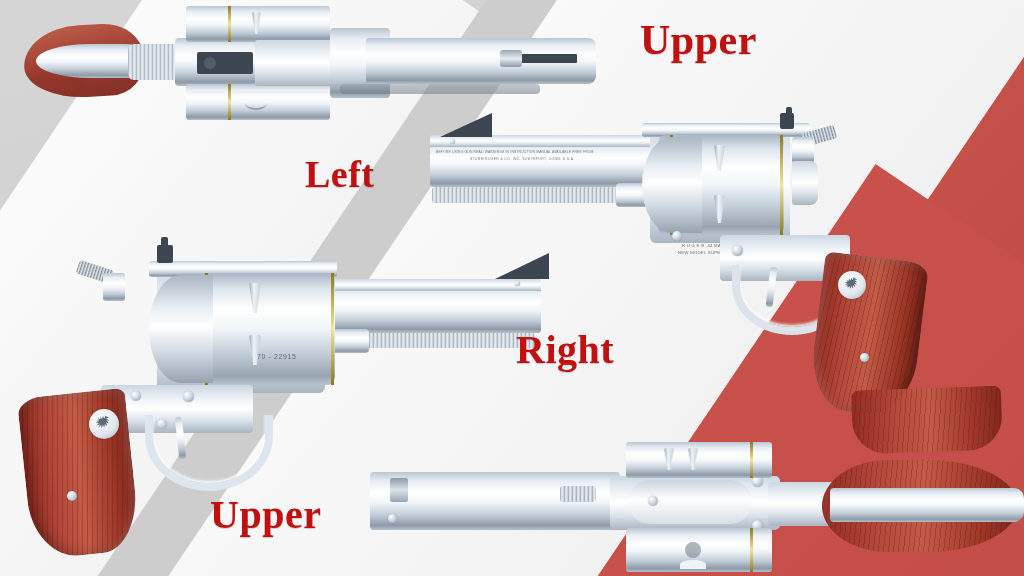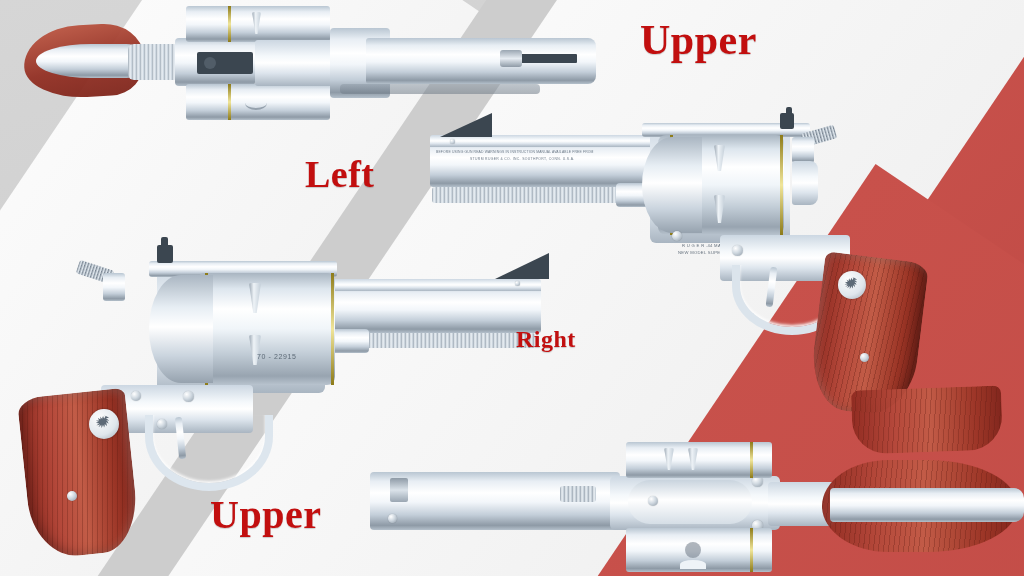--- a/index.html
+++ b/index.html
@@ -23,21 +23,21 @@
   .band-red-2{left:620px;top:300px;width:700px;height:700px;
      background:linear-gradient(100deg,#c8514b,#c04a45);transform:rotate(34deg);}
   .band-grey-br{left:980px;top:-120px;width:260px;height:900px;background:#dcdcdc;transform:rotate(34deg);}
 
   
   .label{position:absolute;color:#c20f0f;font-weight:bold;
      font-family:"Liberation Serif",serif;letter-spacing:.5px;
      text-shadow:0 1px 1px rgba(0,0,0,.18);white-space:nowrap;}
   #lbl-upper{left:640px;top:16px;font-size:42px;}
   #lbl-left {left:305px;top:152px;font-size:38px;}
-  #lbl-right{left:516px;top:326px;font-size:24px;text-align:right;}
+  #lbl-right{left:516px;top:326px;font-size:40px;text-align:right;}
   #lbl-under{left:210px;top:491px;font-size:40px;}
 
   
   .rev{position:absolute;}
   .steel{background:linear-gradient(to bottom,#b9c6d2 0%,#e8eef4 16%,#ffffff 36%,#f2f6fa 52%,#c3ced9 74%,#8e9aa6 92%,#b4c0cb 100%);}
   .steel-soft{background:linear-gradient(to bottom,#ccd7e2,#f4f8fb 35%,#ffffff 50%,#dde5ed 72%,#a9b5c1);}
   .wood{background:
       repeating-linear-gradient(96deg,rgba(90,25,15,.30) 0px,rgba(90,25,15,.30) 1px,rgba(255,255,255,0) 1px,rgba(255,255,255,0) 5px),
       linear-gradient(to right,#8e2a20,#b4483a 28%,#c25c47 52%,#9b3526 82%,#7d241a);}
   .dark{background:#3b4650;}

